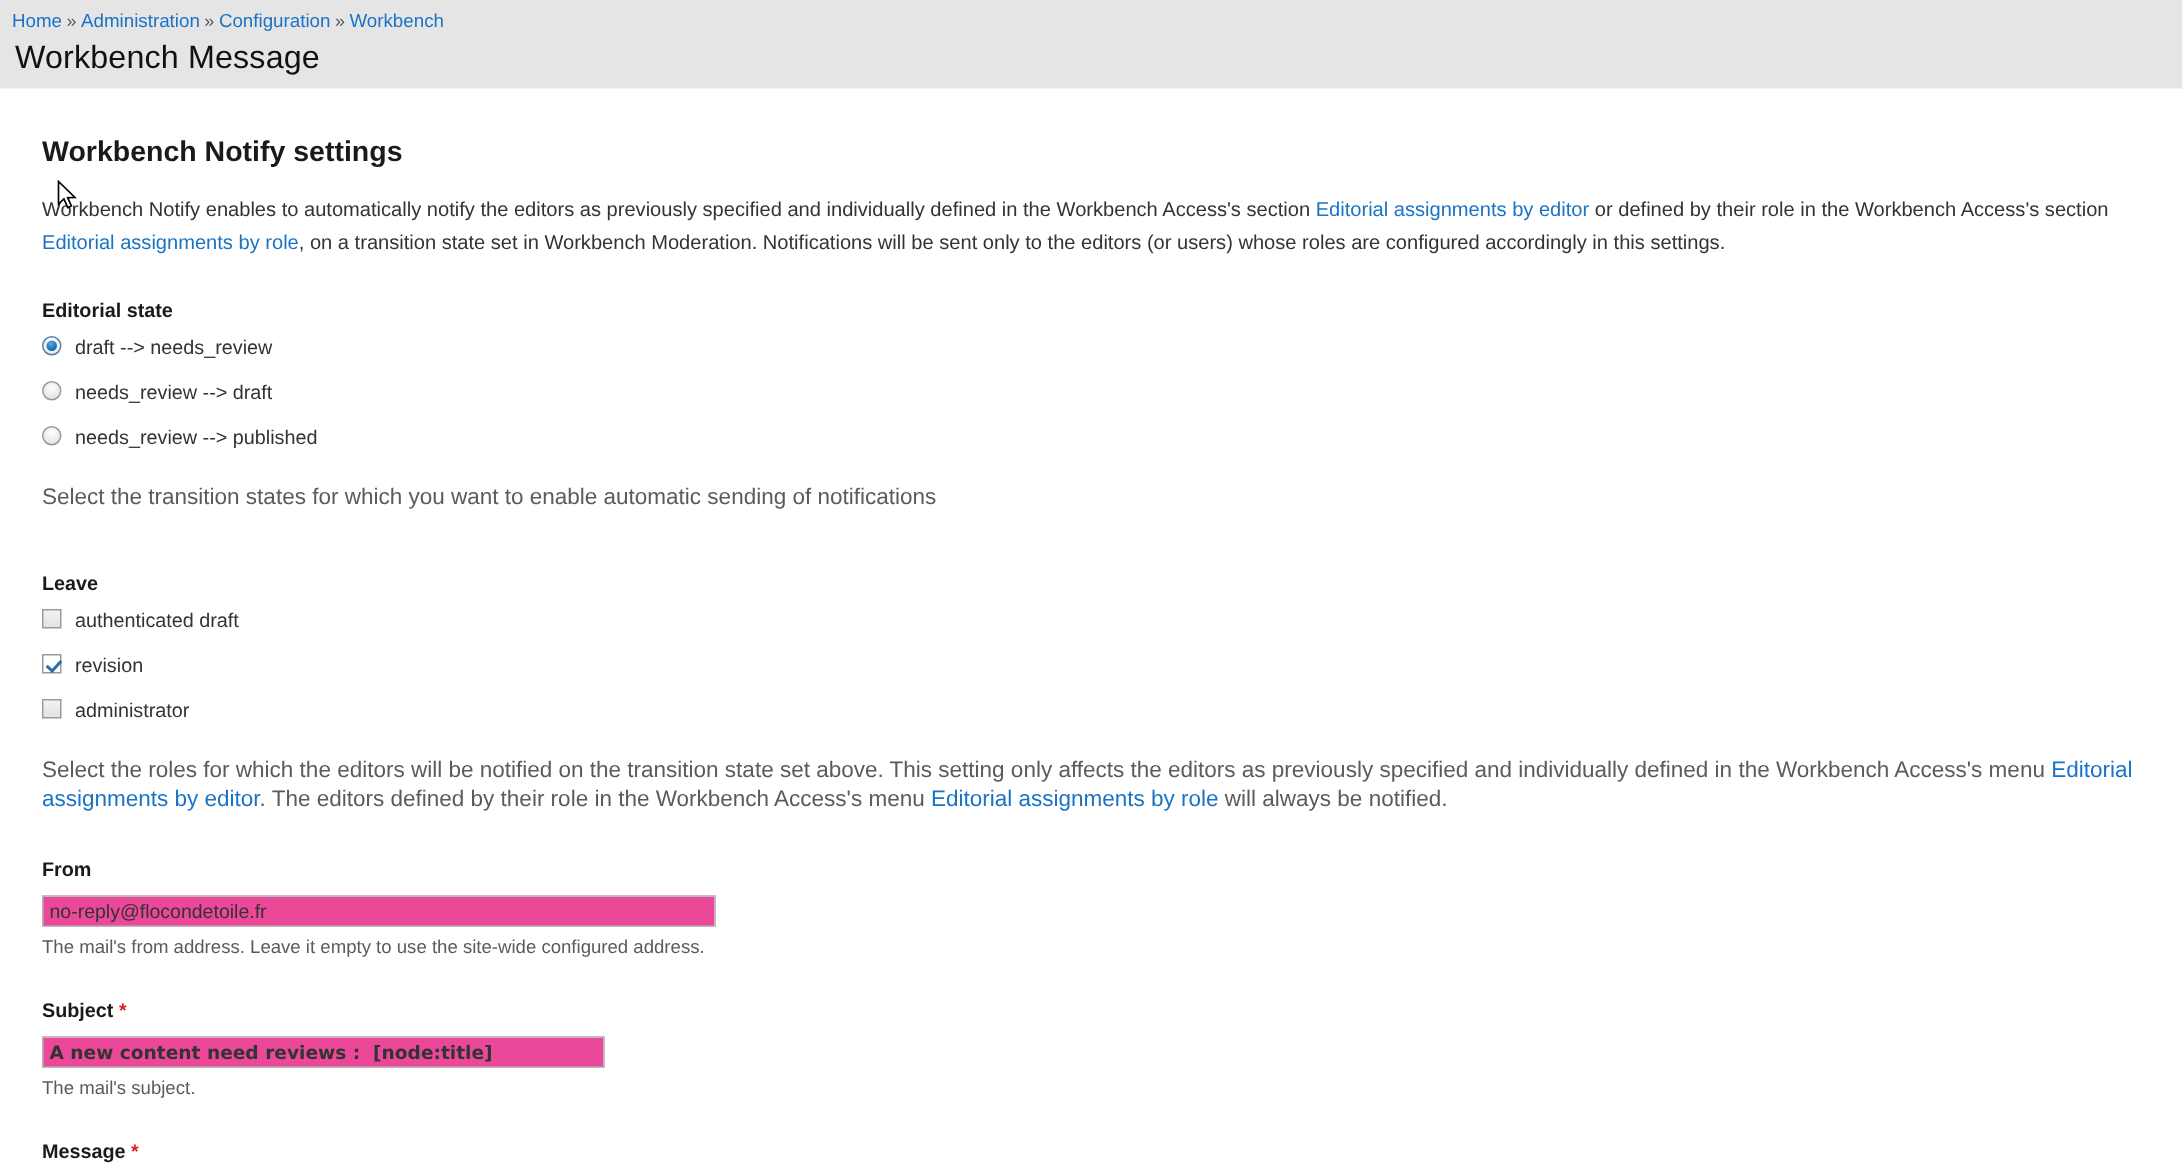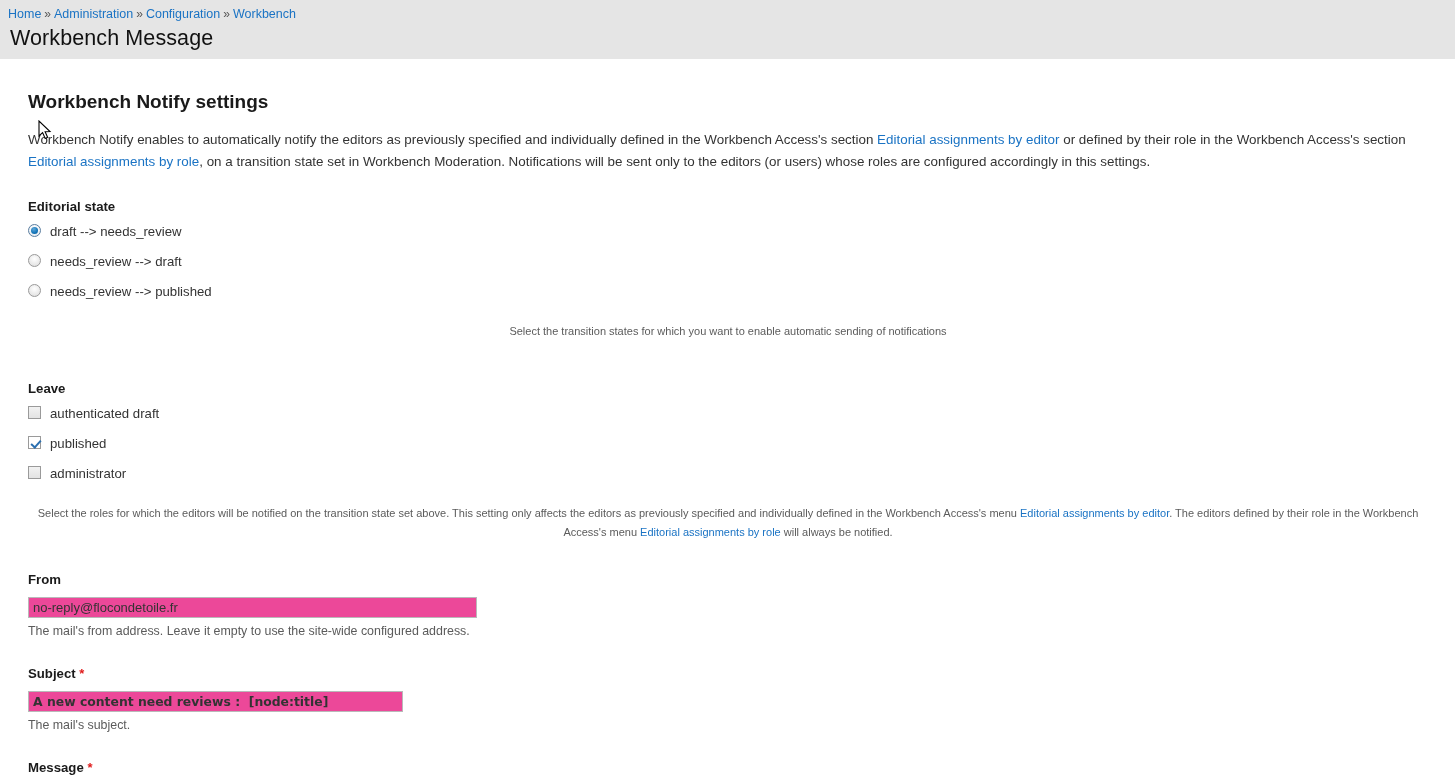--- a/index.html
+++ b/index.html
@@ -139,26 +139,25 @@
     content: "";
     position: absolute;
     left: 3.5px; top: 0.5px;
     width: 4px; height: 8px;
     border: solid #2a6fb0;
     border-width: 0 2px 2px 0;
     transform: rotate(42deg);
   }
 
   .desc {
-    font-size: 11px;
+    font-size: 15px;
     line-height: 19px;
     color: #5b5b5b;
     margin-top: 20px;
     max-width: 1400px;
-    text-align: center;
   }
 
   
   .text-input {
     display: block;
     box-sizing: border-box;
     height: 21px;
     border: 1px solid #b9b9b9;
     background: #ec4899;
     font-size: 13px;
@@ -247,21 +246,21 @@
   <div class="form-group" style="margin-top:40px;">
     <div class="group-label">Leave</div>
 
     <div class="opt-row">
       <span class="checkbox"></span>
       <span class="opt-label">authenticated draft</span>
     </div>
 
     <div class="opt-row">
       <span class="checkbox checked"></span>
-      <span class="opt-label">published</span>
+      <span class="opt-label">revision</span>
     </div>
 
     <div class="opt-row">
       <span class="checkbox"></span>
       <span class="opt-label">administrator</span>
     </div>
 
     <div class="desc"><span>Select the roles for which the editors will be notified on the transition state set above. This setting only affects the editors as previously specified and individually defined in the Workbench Access's menu </span><a href="#">Editorial assignments by editor</a><span>. The editors defined by their role in the Workbench Access's menu </span><a href="#">Editorial assignments by role</a><span> will always be notified.</span></div>
   </div>
 

